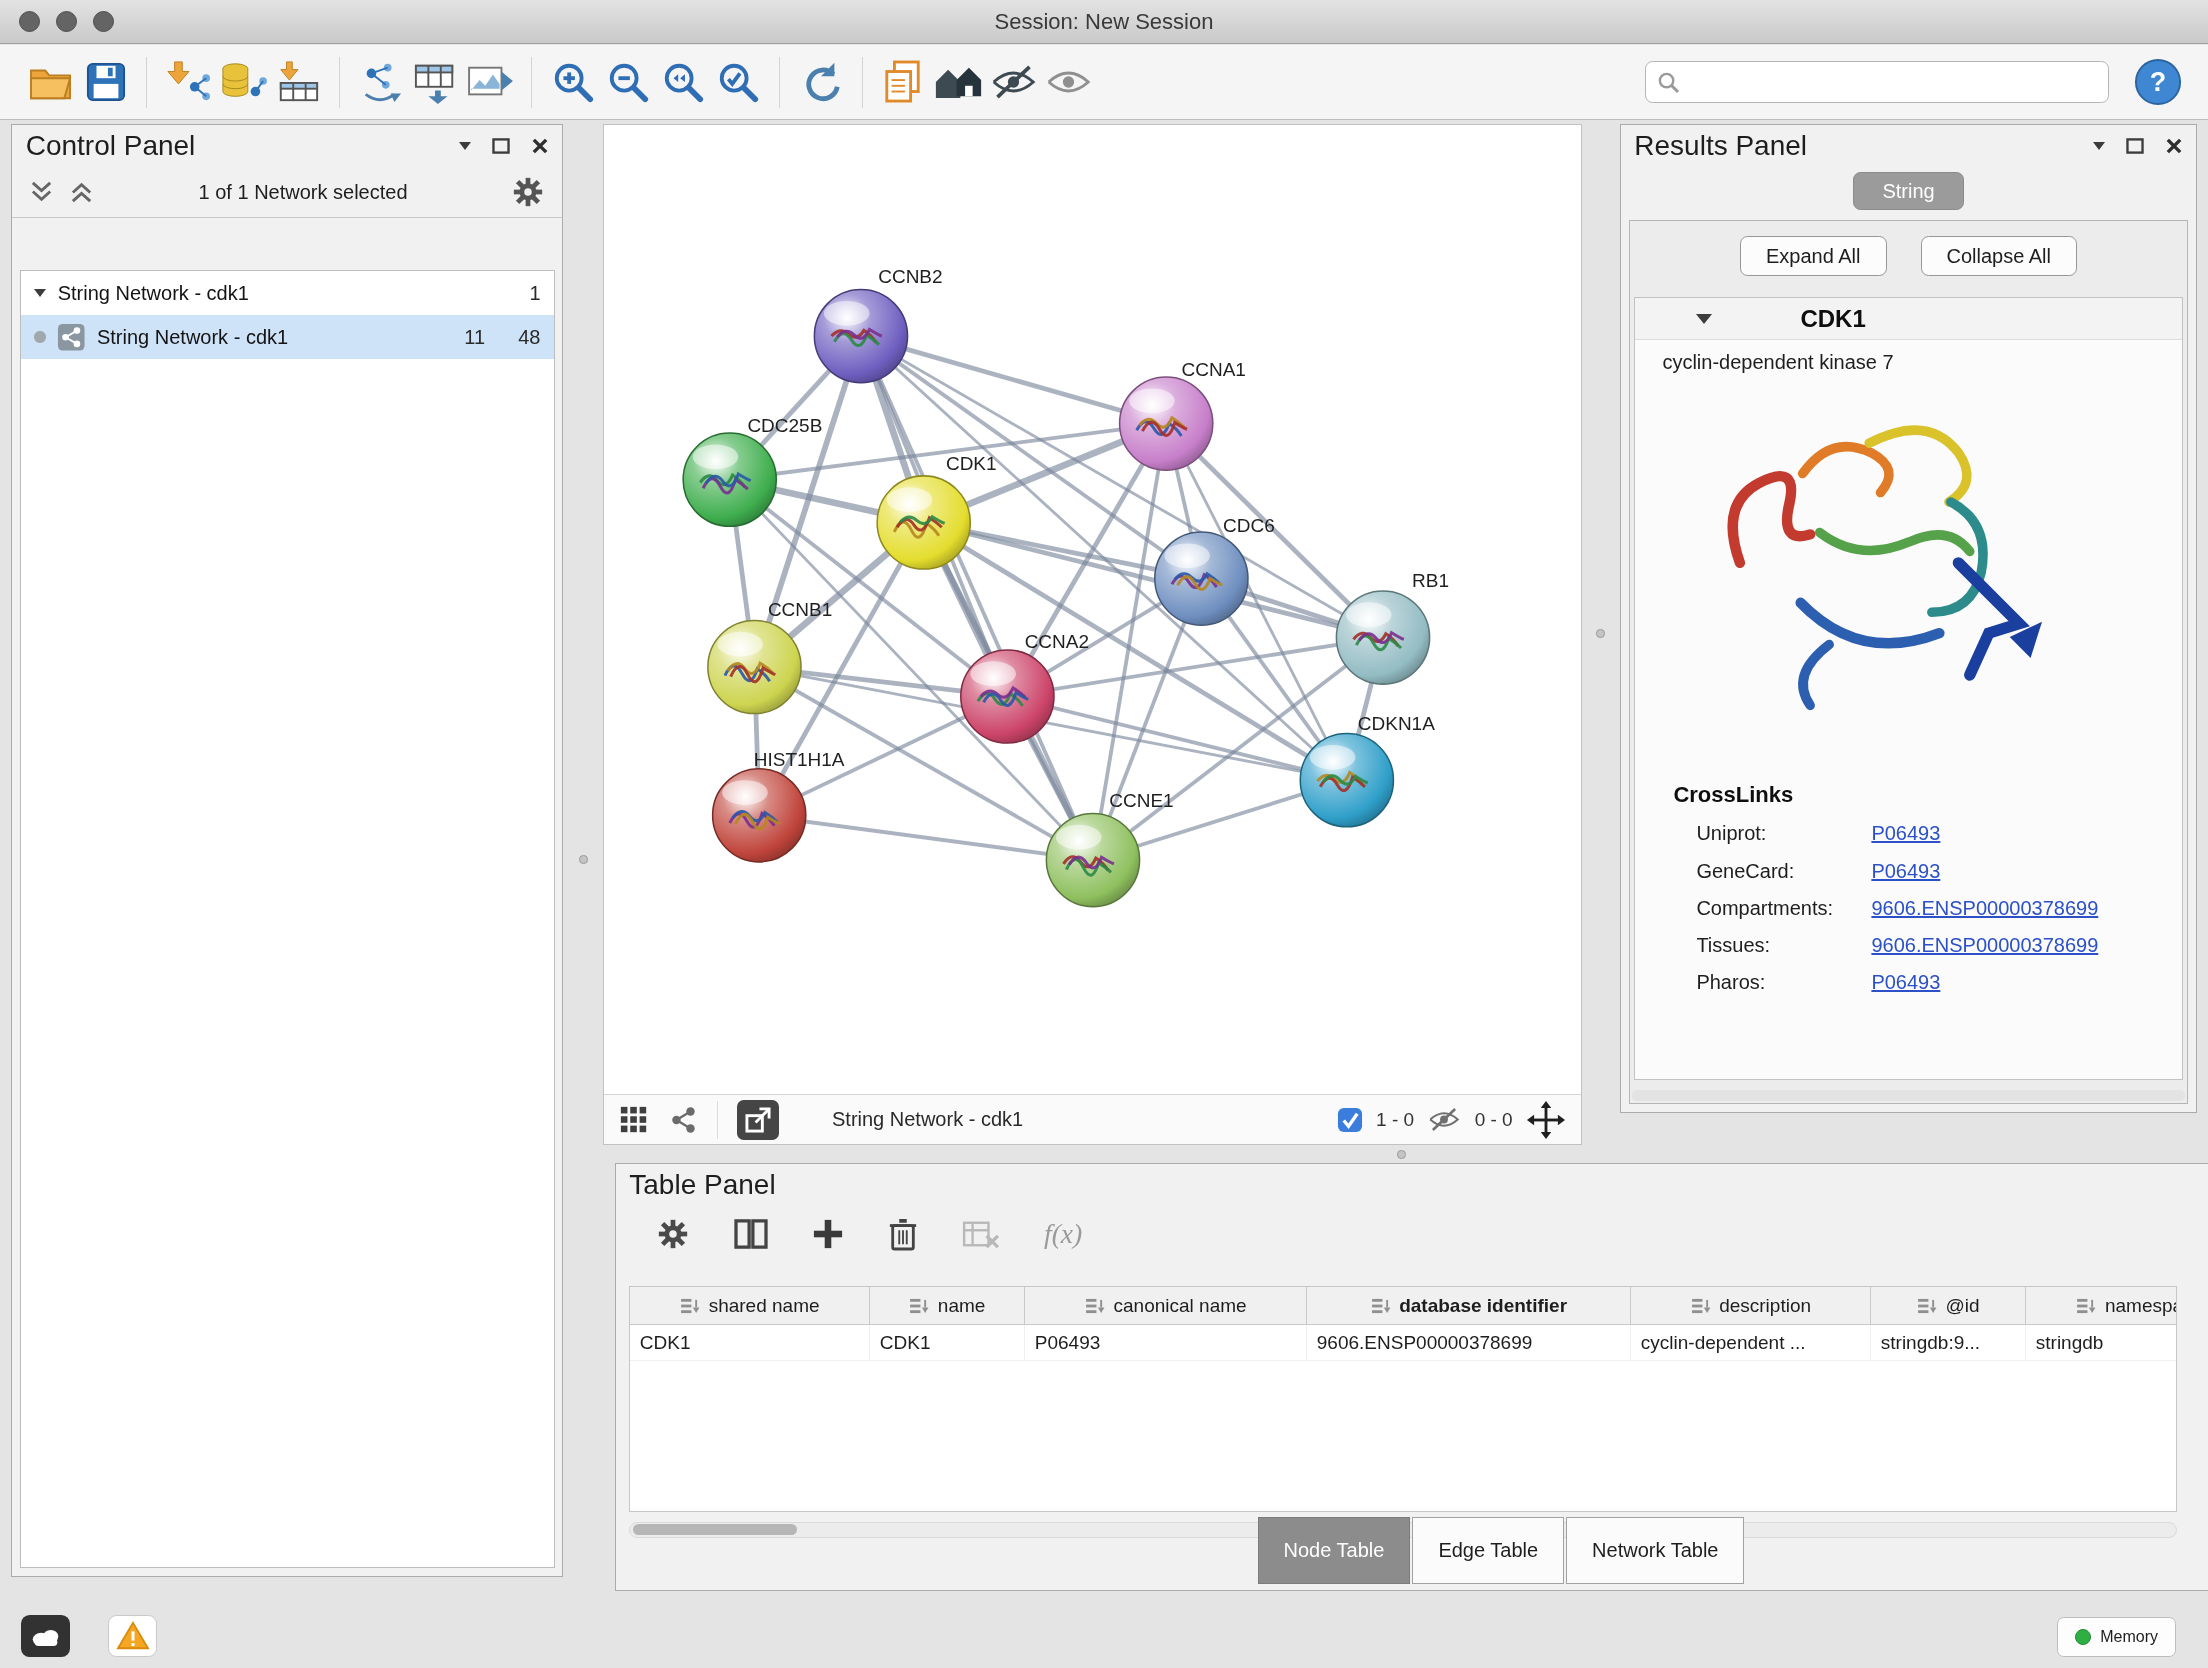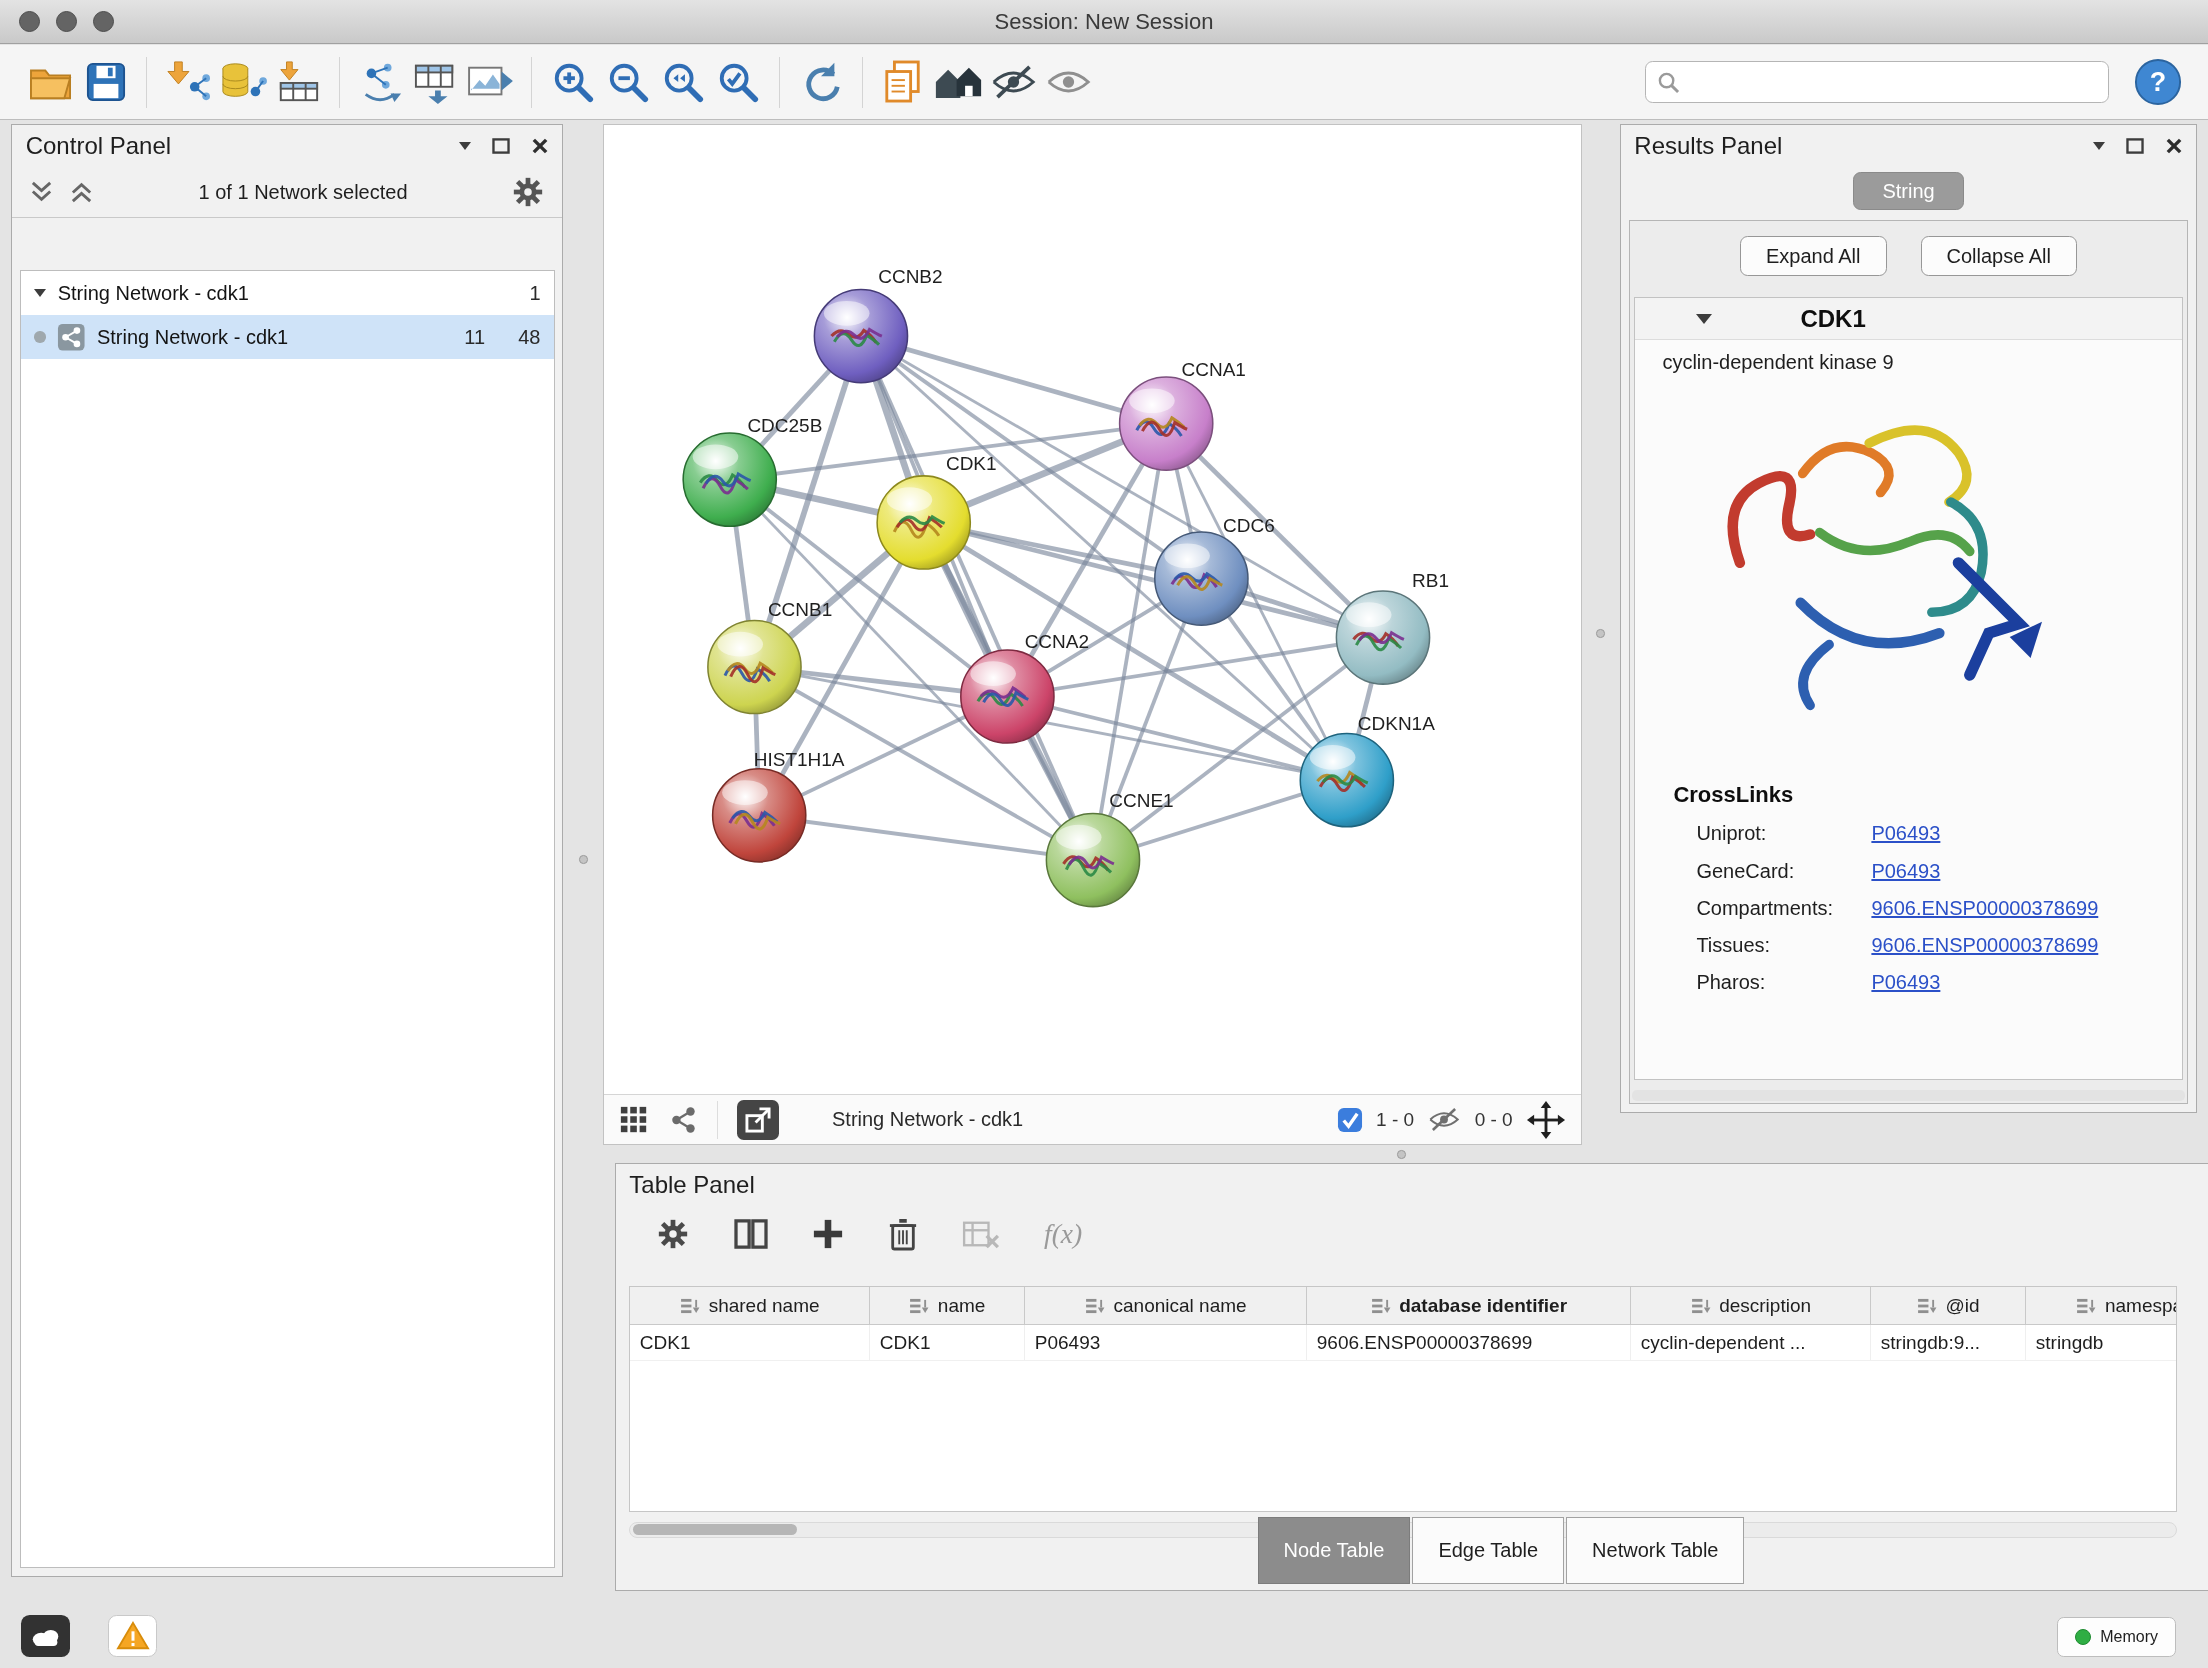--- a/index.html
+++ b/index.html
@@ -16,21 +16,21 @@
 
 .toolbar{position:absolute;left:0;top:45px;width:2208px;height:75px;background:#f5f5f5;border-bottom:1px solid #bdbdbd;display:flex;align-items:center;padding:0 23px}
 .tb-btn{width:55px;height:57px;display:flex;align-items:center;justify-content:center;flex:0 0 auto;border-radius:5.7px}
 .tb-sep{width:1px;height:51px;background:#d4d4d4;margin:0 13.3px;flex:0 0 auto}
 .search-box{margin-left:auto;width:464px;height:42px;background:#fff;border:1px solid #b5b5b5;border-radius:7.6px;display:flex;align-items:center;padding:0 11.4px;gap:7.6px;flex:0 0 auto}
 .search-box input{border:none;outline:none;flex:1;font-size:19px;font-family:"Liberation Sans",sans-serif;background:transparent}
 .help-wrap{margin-left:21px;flex:0 0 auto}
 
 
 .panel{position:absolute;background:#f1f1f1;border:1px solid #ababab}
-.panel-head{height:42px;display:flex;align-items:center;padding:0 13.3px;font-size:24px;color:#1e1e1e}
+.panel-head{height:42px;display:flex;align-items:center;padding:0 13.3px;font-size:28px;color:#1e1e1e}
 .ph-icons{margin-left:auto;display:flex;align-items:center;gap:21px}
 .caret-down{width:0;height:0;border-left:8.6px solid transparent;border-right:8.6px solid transparent;border-top:10.5px solid #3c3c3c}
 .caret-down.sm{border-left-width:6.7px;border-right-width:6.7px;border-top-width:8.6px}
 
 
 #control-panel{left:11.4px;top:124px;width:552px;height:1453px}
 .cp-tabs{display:flex;padding:2.9px 0 0 53px;border-bottom:1px solid #b3b3b3}
 .cp-tab{padding:7.6px 23px;font-size:20px;color:#1e1e1e;background:#e8e8e8;border:1px solid #a8a8a8;border-bottom:none;border-radius:6.7px 6.7px 0 0;margin-right:2.9px}
 .cp-tab.sel{background:#cdcdcd}
 .cp-bar{display:flex;align-items:center;height:51px;padding:0 17px;border-bottom:1px solid #c9c9c9;gap:13.3px}
@@ -657,21 +657,21 @@
     <div class="results-box">
       <div class="rb-buttons">
         <span class="btn">Expand All</span>
         <span class="btn">Collapse All</span>
       </div>
       <div class="protein-section">
         <div class="ps-head">
           <span class="caret-down ps-caret"></span>
           <span class="ps-title">CDK1</span>
         </div>
-        <div class="ps-desc">cyclin-dependent kinase 9</div>
+        <div class="ps-desc">cyclin-dependent kinase 7</div>
         <svg class="protein-img" width="380" height="376" viewBox="0 0 400 395">
           <g fill="none" stroke-linecap="round">
             <path d="M62 190 q-22 -62 20 -84 q42 -22 32 22 q-10 42 22 32" stroke="#c23b2e" stroke-width="11"></path>
             <path d="M128 96 q30 -42 72 -22 q32 17 10 42" stroke="#e07b28" stroke-width="10"></path>
             <path d="M198 64 q62 -32 94 10 q22 32 -10 52" stroke="#d9c22a" stroke-width="10"></path>
             <path d="M146 158 q42 32 94 10 q42 -19 64 10" stroke="#56a24a" stroke-width="10"></path>
             <path d="M284 126 q42 22 32 74 q-10 42 -52 42" stroke="#2e8b8b" stroke-width="10"></path>
             <path d="M126 232 q62 64 146 32" stroke="#2d5fb0" stroke-width="11"></path>
             <path d="M292 190 l64 64 -32 10 -20 44" stroke="#1b3f9e" stroke-width="12"></path>
             <path d="M156 276 q-42 32 -20 64" stroke="#2d5fb0" stroke-width="10"></path>

